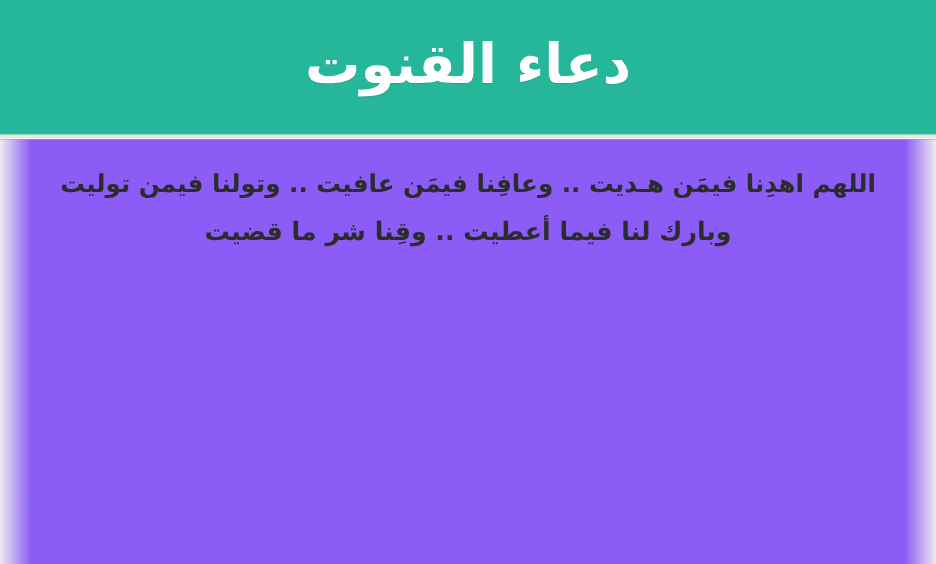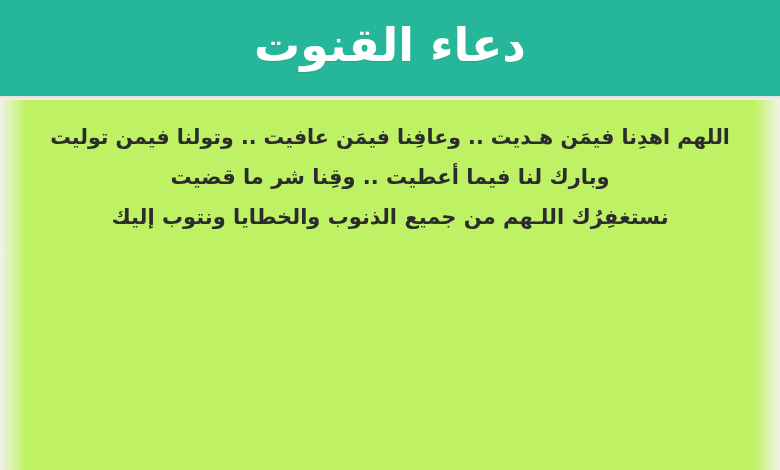--- a/index.html
+++ b/index.html
@@ -20,21 +20,21 @@
     height: 470px;
     background: #f4f2ed;
     display: flex;
     flex-direction: column;
   }
 
   
   .header-band {
     position: relative;
     width: 100%;
-    height: 96px;
+    height: 112px;
     background: #26b79a;
     display: flex;
     align-items: center;
     justify-content: center;
     flex: none;
     box-sizing: border-box;
     padding-bottom: 6px;
   }
 
   .header-title {
@@ -54,21 +54,21 @@
     width: 100%;
     height: 4px;
     background: linear-gradient(to bottom, rgba(0,0,0,0.08), rgba(0,0,0,0));
     flex: none;
   }
 
   
   .body-area {
     flex: 1 1 auto;
     position: relative;
-    background: #bef264;
+    background: #8b5cf6;
     padding: 22px 0 8px 0;
     box-sizing: border-box;
     overflow: hidden;
   }
 
   .line {
     direction: rtl;
     text-align: center;
     color: #2c2c2c;
     font-size: 21px;
@@ -108,19 +108,18 @@
 <div class="page">
 
   <div class="header-band">
     <div class="header-title">دعاء القنوت</div>
   </div>
   <div class="band-shadow"></div>
 
   <div class="body-area">
     <p class="line wide">اللهم اهدِنا فيمَن هـديت .. وعافِنا فيمَن عافيت .. وتولنا فيمن توليت</p>
     <p class="line">وبارك لنا فيما أعطيت .. وقِنا شر ما قضيت</p>
-    <p class="line">نستغفِرُك اللـهم من جميع الذنوب والخطايا ونتوب إليك</p>
 
     <div class="edge-fade-left"></div>
     <div class="edge-fade-right"></div>
   </div>
 
 </div>
 
 </body></html>

